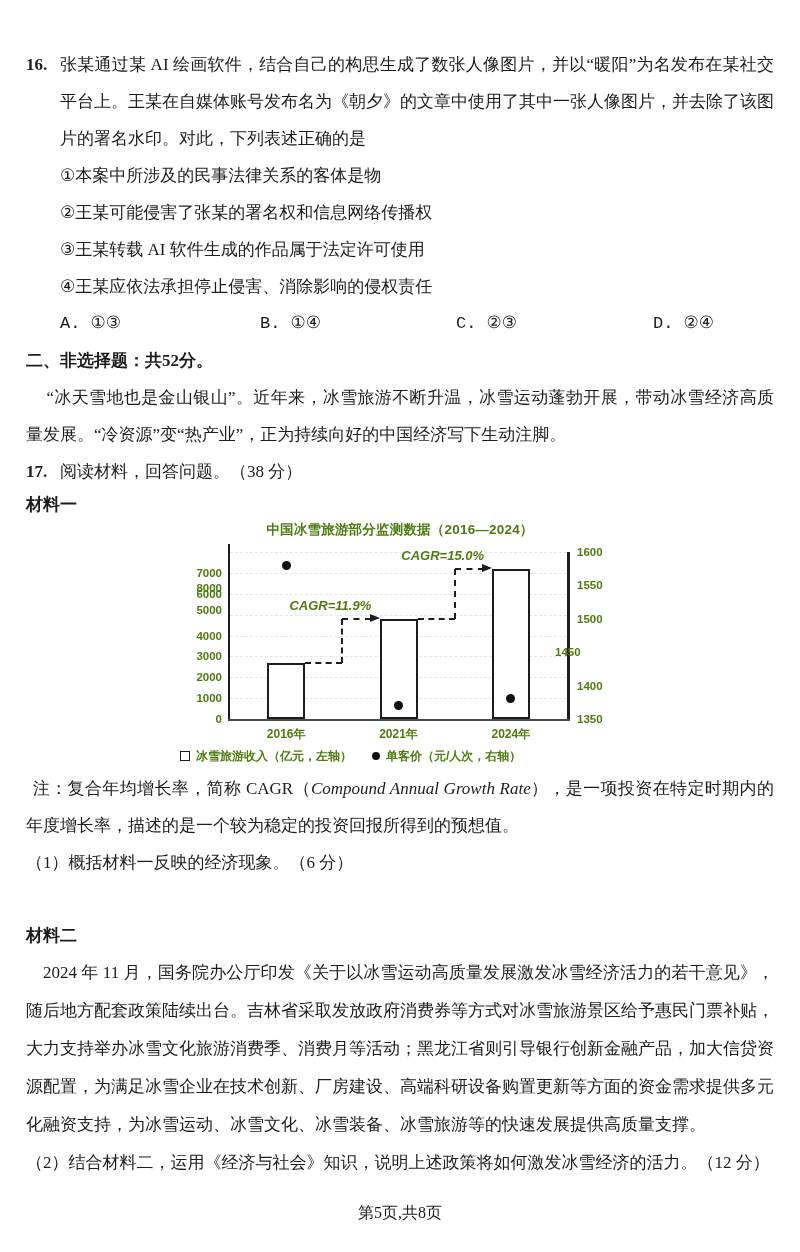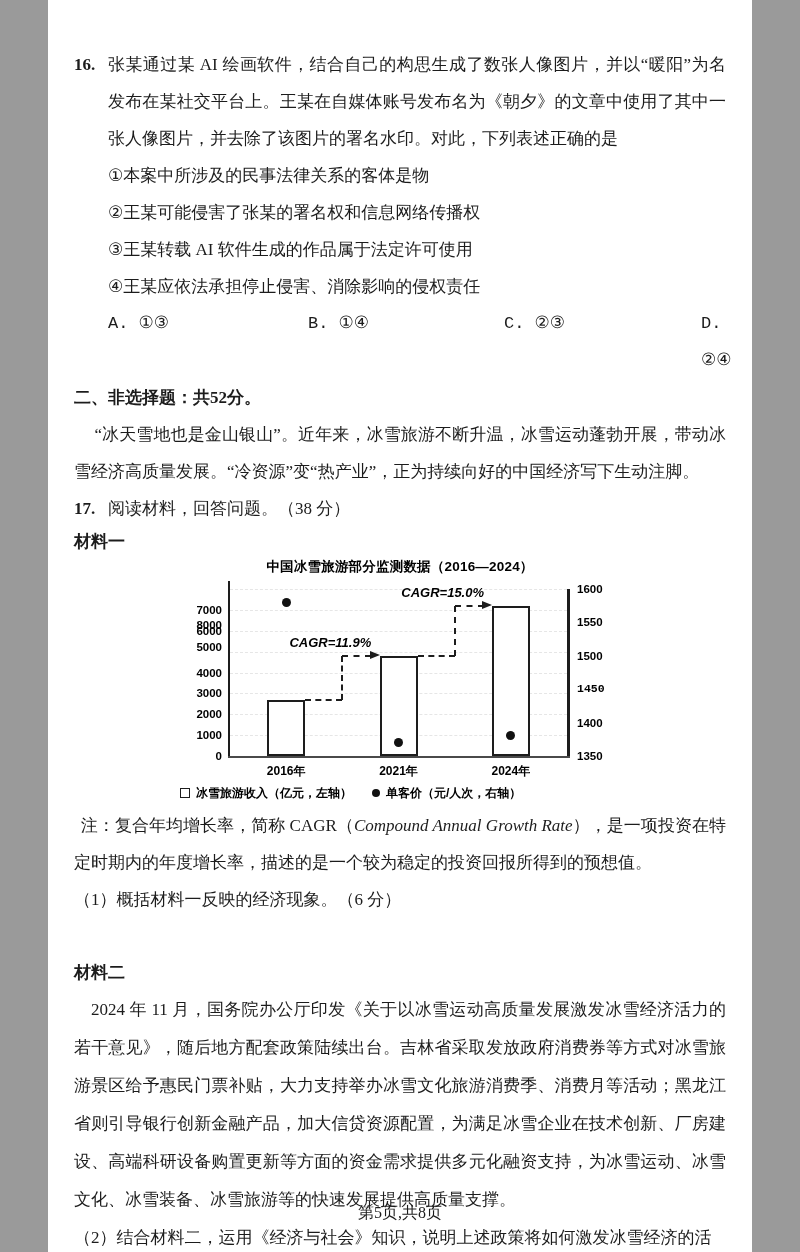--- a/index.html
+++ b/index.html
@@ -1,19 +1,19 @@
 <!DOCTYPE html>
 <html><head>
 <meta charset="utf-8">
 <style>
   * { margin: 0; padding: 0; box-sizing: border-box; }
   html, body { background: #9a9a9a; }
   .page {
     position: relative;
-    width: 704px;
+    width: 800px;
     height: 1252px;
     margin: 0 auto;
     background: #ffffff;
     color: #1c1c1c;
     font-family: "Liberation Serif", "DejaVu Serif", "DejaVu Sans", serif;
     font-size: 17px;
     line-height: 37px;
     padding: 46px 26px 0 26px;
     overflow: hidden;
   }
@@ -39,21 +39,21 @@
   .note i { font-family: "Liberation Serif", "DejaVu Serif", serif; font-style: italic; }
   .material2-label { font-weight: 700; margin-top: 36px; }
 
   
   figure.chart {
     width: 440px;
     height: 250px;
     margin: 0 auto;
     position: relative;
     font-family: "Liberation Sans", "DejaVu Sans", sans-serif;
-    color: #000000;
+    color: #4d7c0f;
   }
   .chart-title {
     text-align: center;
     font-size: 13.5px;
     font-weight: 700;
     line-height: 20px;
     letter-spacing: 0.2px;
   }
   #chart-canvas {
     position: relative;
@@ -151,21 +151,21 @@
         <div class="tick" style="position: absolute; left: 0px; top: 150.125px; width: 42px; text-align: right;">1000</div>
         <div class="tick" style="position: absolute; left: 0px; top: 129.25px; width: 42px; text-align: right;">2000</div>
         <div class="tick" style="position: absolute; left: 0px; top: 108.375px; width: 42px; text-align: right;">3000</div>
         <div class="tick" style="position: absolute; left: 0px; top: 87.5px; width: 42px; text-align: right;">4000</div>
         <div class="tick" style="position: absolute; left: 0px; top: 62px; width: 42px; text-align: right;">5000</div>
         <div class="tick" style="position: absolute; left: 0px; top: 45.75px; width: 42px; text-align: right;">6000</div>
         <div class="tick" style="position: absolute; left: 0px; top: 24.875px; width: 42px; text-align: right;">7000</div>
         <div class="tick" style="position: absolute; left: 0px; top: 4px; width: 42px; text-align: right; margin-top: 36px;">8000</div>
         <div class="tick" style="position: absolute; left: 397px; top: 171px; width: 42px;">1350</div>
         <div class="tick" style="position: absolute; left: 397px; top: 137.6px; width: 42px;">1400</div>
-        <div class="tick" style="position: absolute; left: 397px; top: 104.2px; width: 42px; font-family: Liberation Mono, monospace;">1450</div>
+        <div class="tick" style="position: absolute; left: 375px; top: 104.2px; width: 42px;">1450</div>
         <div class="tick" style="position: absolute; left: 397px; top: 70.8px; width: 42px;">1500</div>
         <div class="tick" style="position: absolute; left: 397px; top: 37.4px; width: 42px;">1550</div>
         <div class="tick" style="position: absolute; left: 397px; top: 4px; width: 42px;">1600</div>
         <div style="position: absolute; left: 87.1667px; top: 122.638px; width: 38px; height: 56.3625px; border: 2px solid rgb(29, 29, 29); background: rgb(255, 255, 255); box-sizing: border-box;"></div>
         <div class="cat" style="position: absolute; left: 71.1667px; top: 186px; width: 70px; text-align: center;">2016年</div>
         <div style="position: absolute; left: 101.667px; top: 20.86px; width: 9px; height: 9px; border-radius: 50%; background: rgb(17, 17, 17);"></div>
         <div style="position: absolute; left: 199.5px; top: 78.8px; width: 38px; height: 100.2px; border: 2px solid rgb(29, 29, 29); background: rgb(255, 255, 255); box-sizing: border-box;"></div>
         <div class="cat" style="position: absolute; left: 183.5px; top: 186px; width: 70px; text-align: center;">2021年</div>
         <div style="position: absolute; left: 214px; top: 161.14px; width: 9px; height: 9px; border-radius: 50%; background: rgb(17, 17, 17);"></div>
         <div style="position: absolute; left: 311.833px; top: 28.7px; width: 38px; height: 150.3px; border: 2px solid rgb(29, 29, 29); background: rgb(255, 255, 255); box-sizing: border-box;"></div>

